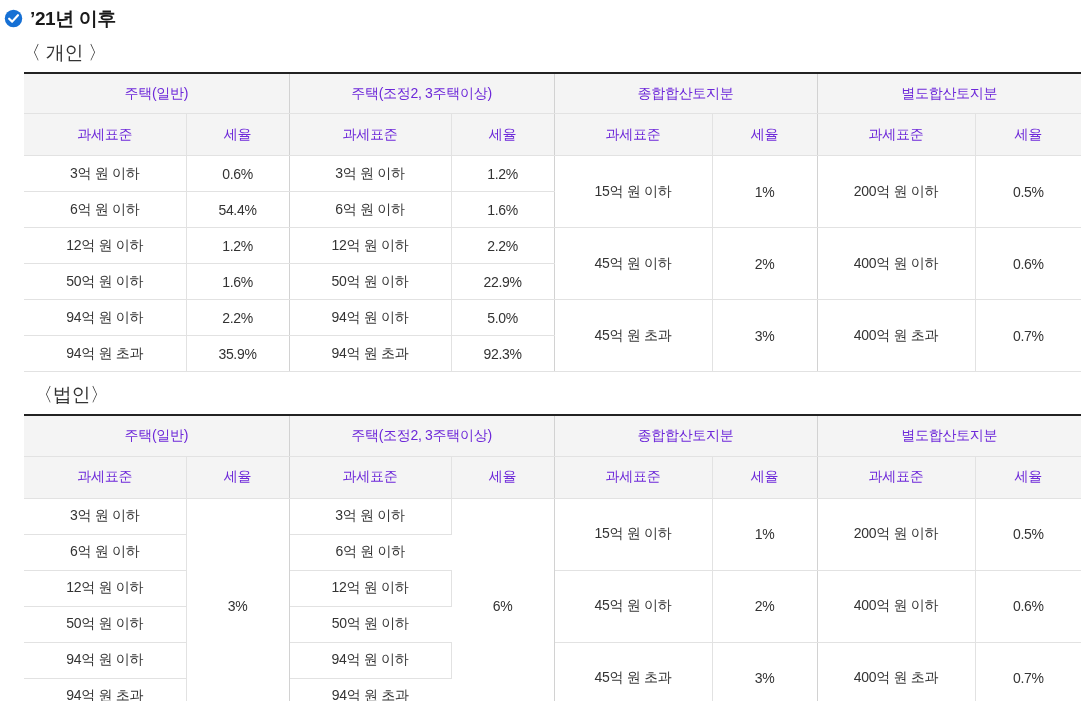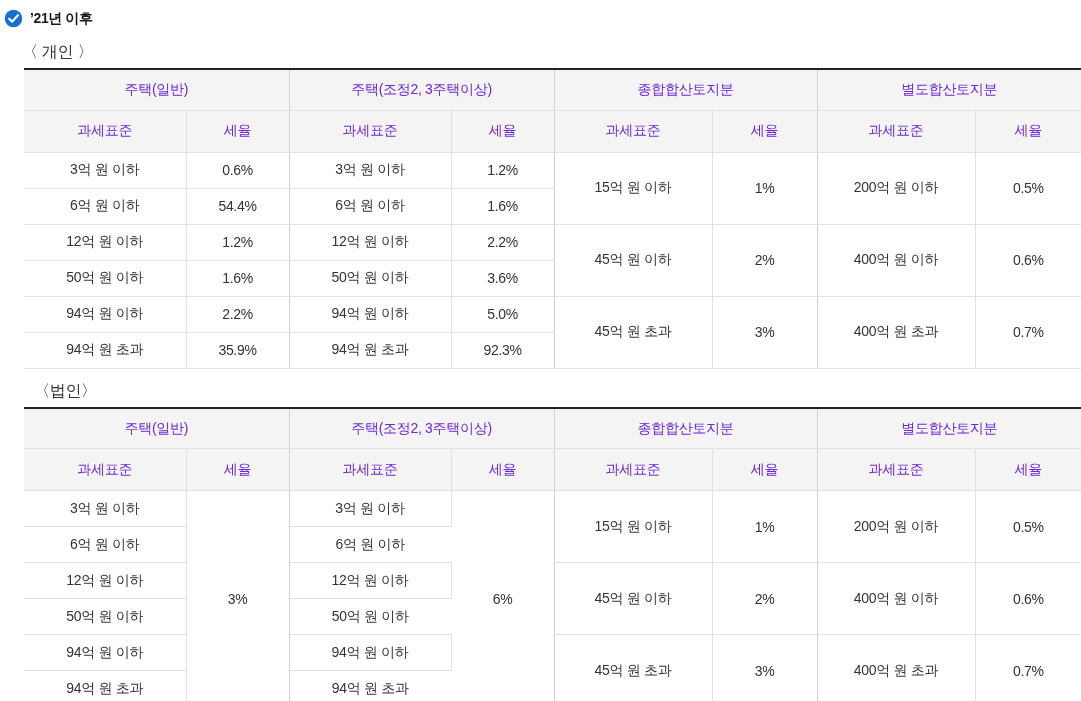--- a/index.html
+++ b/index.html
@@ -32,30 +32,30 @@
     padding: 6px 0 0 4px;
     height: 30px;
   }
   .check-badge {
     width: 19px;
     height: 19px;
     flex: 0 0 19px;
     display: block;
   }
   .section-title {
-    font-size: 14px;
+    font-size: 19px;
     font-weight: bold;
     color: #1a1a1a;
     letter-spacing: -0.4px;
     line-height: 1;
   }
 
   
   .table-caption {
-    font-size: 16px;
+    font-size: 19px;
     color: #333333;
     letter-spacing: -0.3px;
     padding: 12px 0 7px 22px;
     line-height: 1.2;
   }
   .caption-legal { padding-left: 22px; margin-left: 12px; }
 
   
   .rate-table {
     width: 1057px;
@@ -172,21 +172,21 @@
         <td class="grp-sep">2.2%</td>
         <td class="land-cell" rowspan="2">45억 원 이하</td>
         <td class="land-cell grp-sep" rowspan="2">2%</td>
         <td class="land-cell" rowspan="2">400억 원 이하</td>
         <td class="land-cell" rowspan="2">0.6%</td>
       </tr>
       <tr>
         <td>50억 원 이하</td>
         <td class="grp-sep">1.6%</td>
         <td>50억 원 이하</td>
-        <td class="grp-sep">3.6%</td>
+        <td class="grp-sep">22.9%</td>
       </tr>
       <tr>
         <td>94억 원 이하</td>
         <td class="grp-sep">2.2%</td>
         <td>94억 원 이하</td>
         <td class="grp-sep">5.0%</td>
         <td class="land-cell" rowspan="2">45억 원 초과</td>
         <td class="land-cell grp-sep" rowspan="2">3%</td>
         <td class="land-cell" rowspan="2">400억 원 초과</td>
         <td class="land-cell" rowspan="2">0.7%</td>

